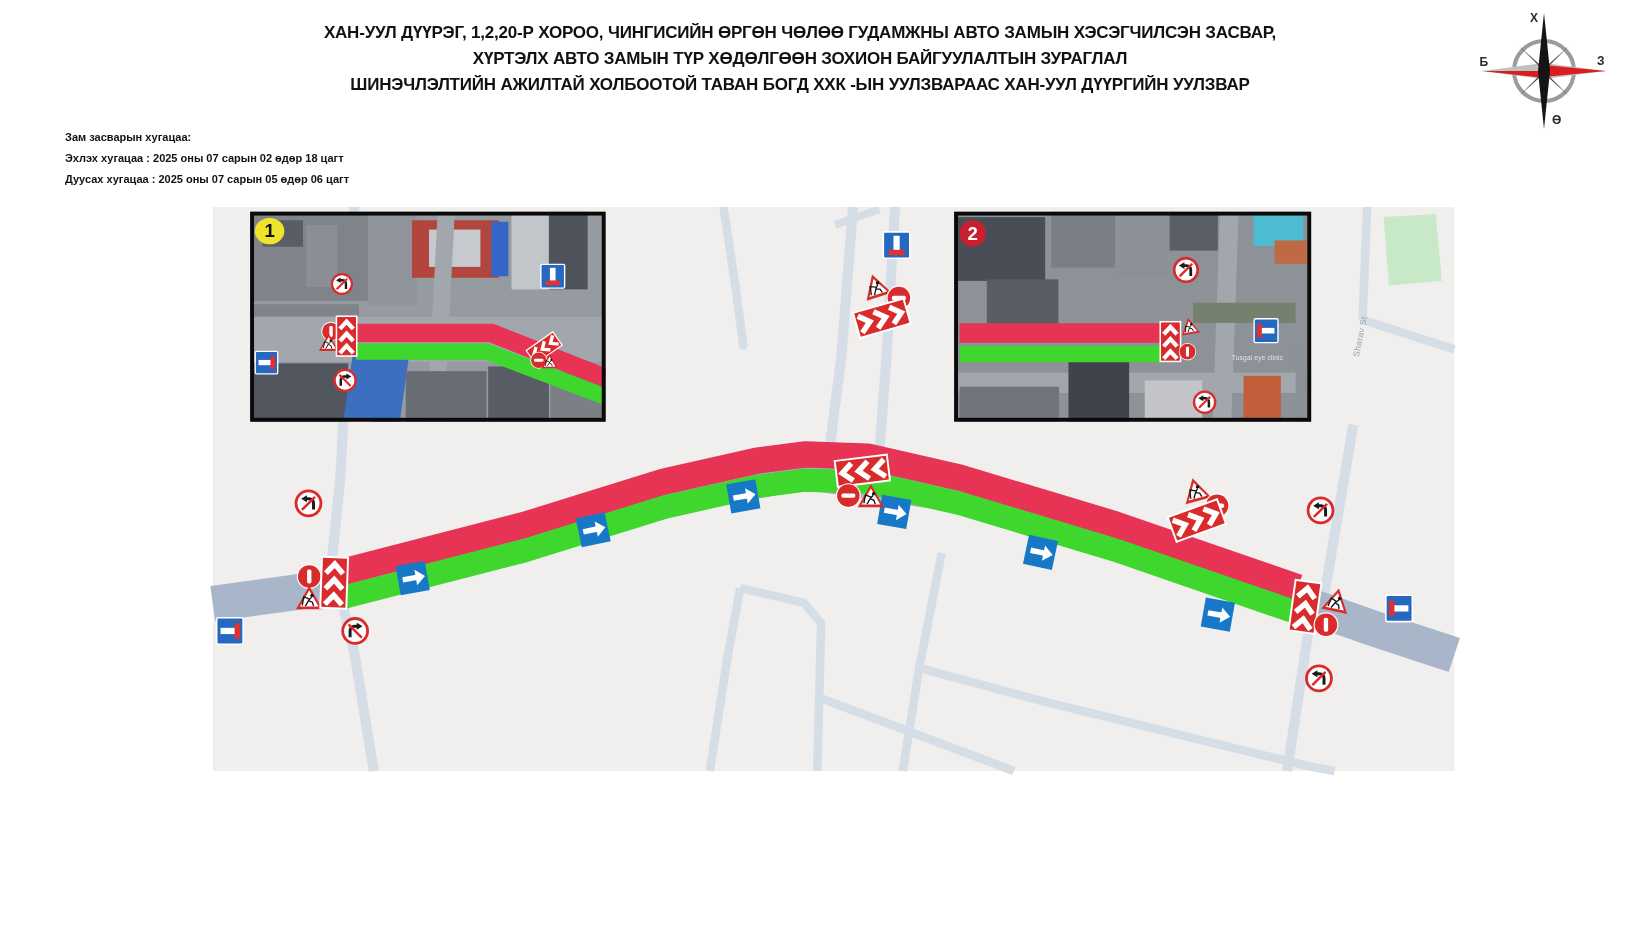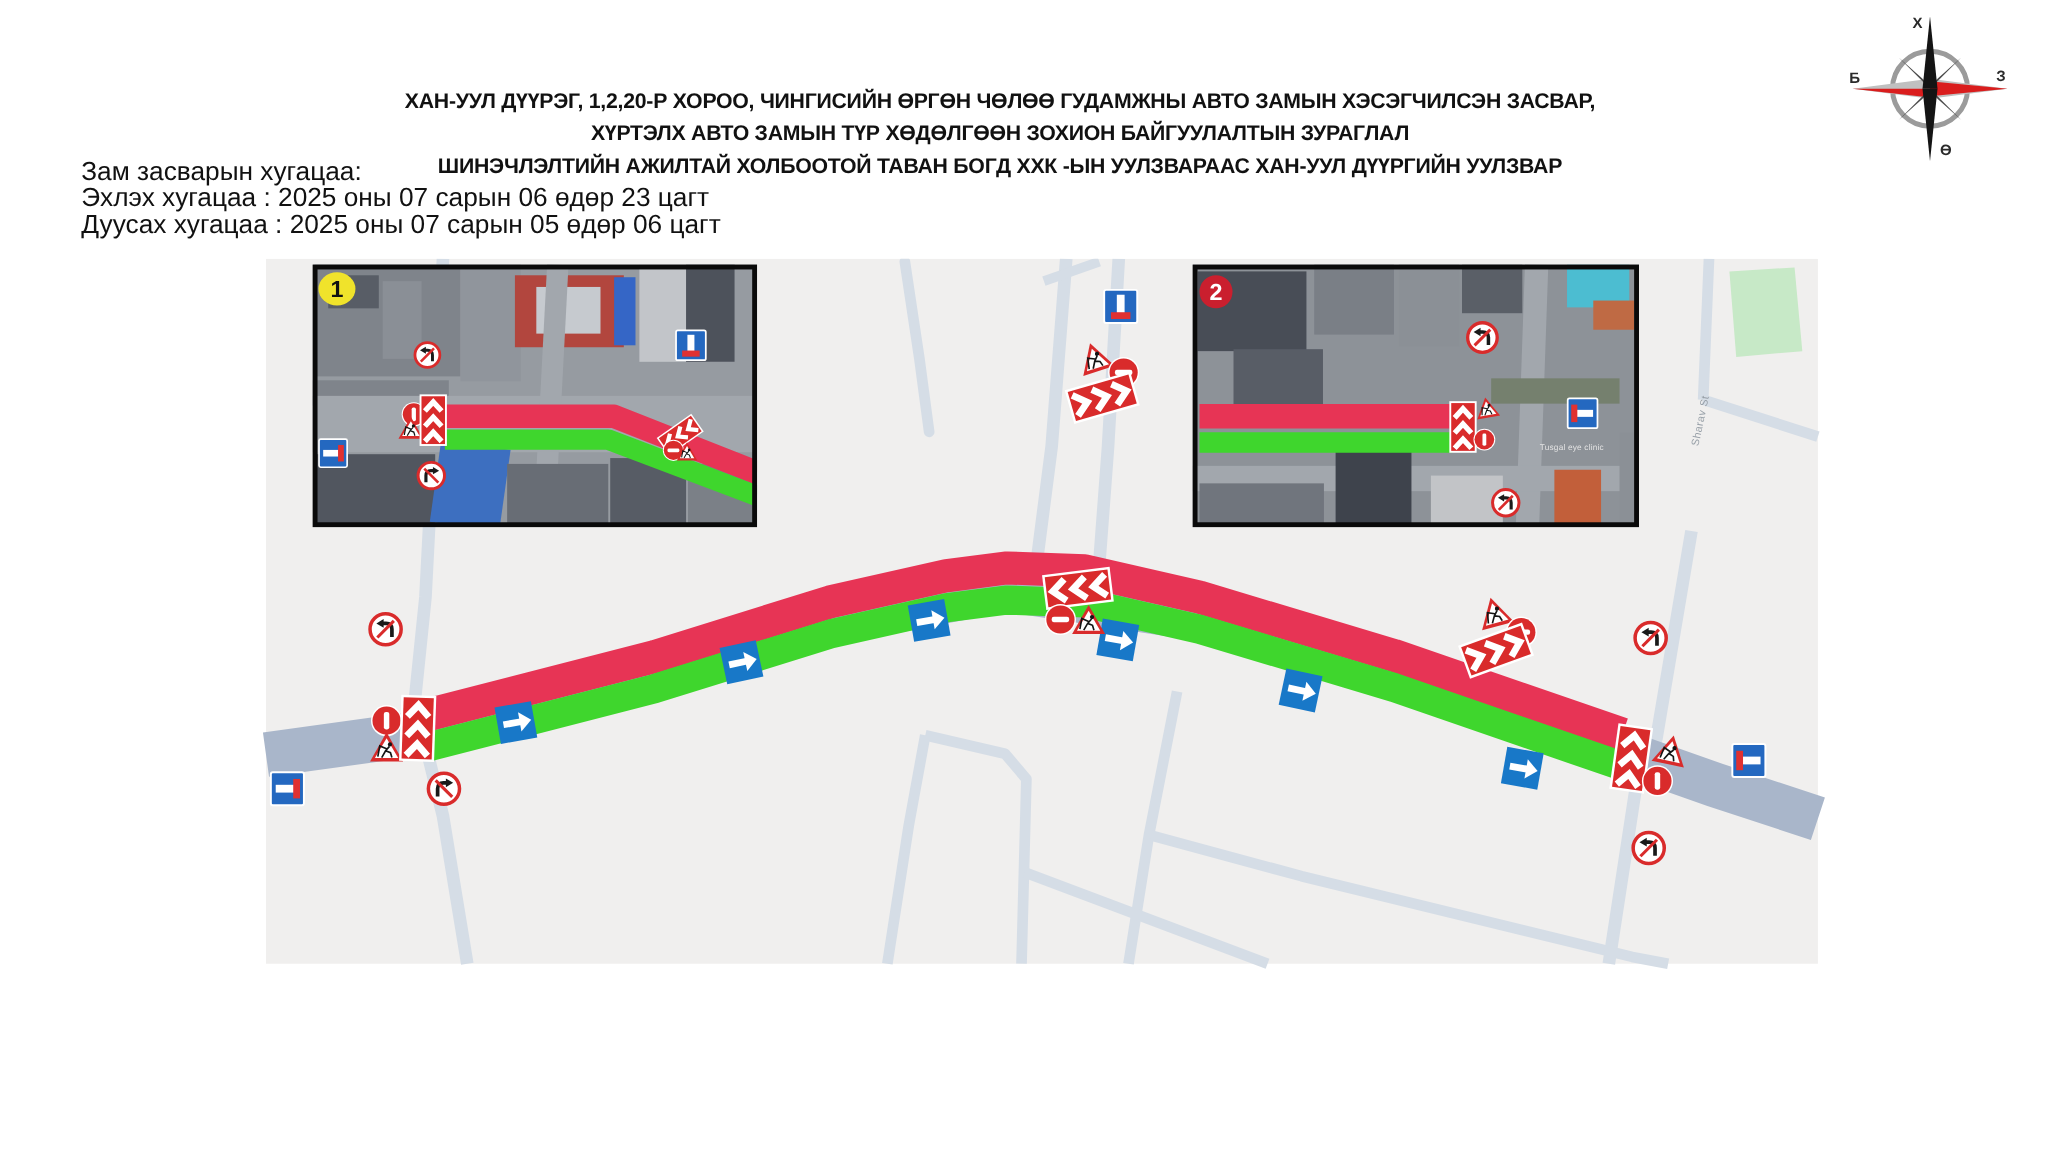--- a/index.html
+++ b/index.html
@@ -1,20 +1,20 @@
 <!DOCTYPE html>
 <html><head>
 <meta charset="utf-8">
 <style>
   html,body{margin:0;padding:0;background:#fff;}
   .page{position:relative;width:1636px;height:932px;background:#ffffff;overflow:hidden;
         font-family:"Liberation Sans","DejaVu Sans",sans-serif;color:#111;}
   .title-block{position:absolute;left:218px;top:20px;width:1164px;text-align:center;
-               font-size:17px;font-weight:700;line-height:26px;letter-spacing:-0.2px;margin-top:48px;}
-  .schedule-block{position:absolute;left:65px;top:127px;font-size:21px;font-weight:400;line-height:21px;}
+               font-size:17px;font-weight:700;line-height:26px;letter-spacing:-0.2px;}
+  .schedule-block{position:absolute;left:65px;top:127px;font-size:11px;font-weight:700;line-height:21px;}
   .compass{position:absolute;left:1478px;top:4px;}
   .compass text{font-size:12px;font-weight:600;fill:#2b2b2b;}
   .mapwrap{position:absolute;left:0;top:207px;width:1636px;height:725px;}
   svg{display:block;}
   .street-label{font-size:11px;fill:#98a0a8;letter-spacing:.5px;}
   .clinic-label{font-size:8.5px;fill:#e4e4e4;letter-spacing:.2px;}
 </style>
 </head>
 <body>
 
@@ -38,21 +38,21 @@
     <polygon points="66,9 72,67 60,67" fill="#141414"></polygon>
     <polygon points="66,125 72,67 60,67" fill="#141414"></polygon>
     <text x="60" y="18" text-anchor="end">Х</text>
     <text x="119" y="61">З</text>
     <text x="10" y="62" text-anchor="end">Б</text>
     <text x="74" y="120">Ө</text>
   </svg>
 
   <div class="schedule-block">
     <div>Зам засварын хугацаа:</div>
-    <div>Эхлэх хугацаа : 2025 оны 07 сарын 06 өдөр 23 цагт</div>
+    <div>Эхлэх хугацаа : 2025 оны 07 сарын 02 өдөр 18 цагт</div>
     <div>Дуусах хугацаа : 2025 оны 07 сарын 05 өдөр 06 цагт</div>
   </div>
 
   <div class="mapwrap">
     <svg id="map" width="1636" height="725" viewBox="0 207 1636 932" xmlns="http://www.w3.org/2000/svg" xmlns:xlink="http://www.w3.org/1999/xlink">
       <defs id="defs">
         <g id="sym-no-entry">
           <circle r="16" fill="#fff"></circle>
           <circle r="14.5" fill="#d92b2b"></circle>
           <rect x="-9" y="-2.8" width="18" height="5.6" rx="2.2" fill="#fff"></rect>

